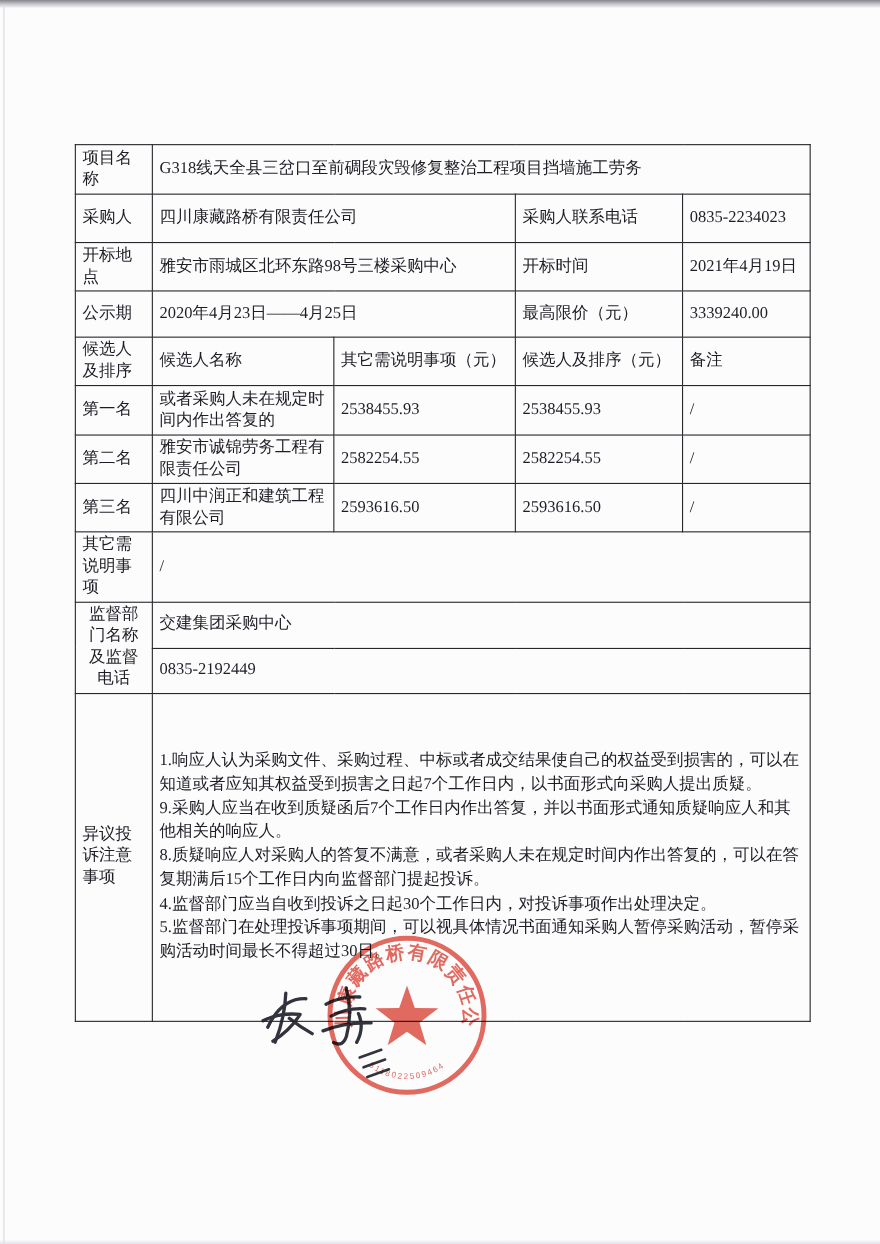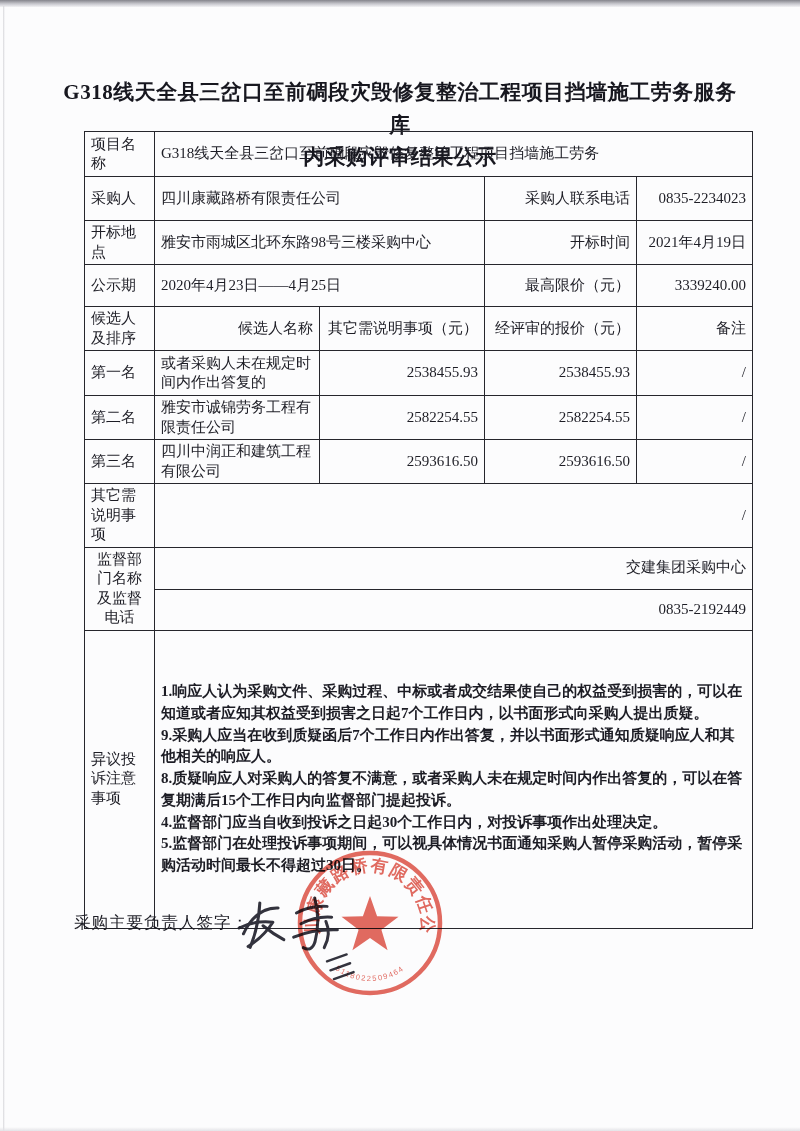--- a/index.html
+++ b/index.html
@@ -14,33 +14,33 @@
                background:linear-gradient(180deg,#85858c 0%,#c8c8ce 55%,#f2f2f5 100%); }
   .scan-left { position:absolute; top:6px; bottom:0; left:3px; width:2px;
                background:linear-gradient(90deg,#d7d7db,rgba(255,255,255,0)); }
   .scan-bottom { position:absolute; left:0; right:0; bottom:0; height:4px;
                background:linear-gradient(0deg,#e3e3e7,rgba(255,255,255,0)); }
 
   .title { position:absolute; top:76px; left:60px; width:680px;
            text-align:center; font-size:21px; font-weight:bold;
            line-height:1.55; color:#17171f; letter-spacing:0.5px; }
 
-  table.doc { position:absolute; top:131px; left:84px; width:668px;
+  table.doc { position:absolute; top:131px; left:68px; width:668px;
               border-collapse:collapse; table-layout:fixed; }
   table.doc td { border:1.6px solid #26262c; font-size:15px; color:#1d1d25;
                  padding:2px 6px; line-height:1.3; vertical-align:middle;
                  overflow:hidden; }
   td.lab { padding:2px 3px 2px 5px; }
   td.lab-c { text-align:center; padding:2px 3px; }
-  .c { text-align:right; }
+  .c { text-align:left; }
   tr.h45{height:45px} tr.h44{height:44px} tr.h43{height:43px}
   tr.h42{height:42px} tr.h38{height:38px} tr.h37{height:37px}
   tr.hbig{height:298px}
   td.notes { padding:6px 10px 6px 9px; }
-  td.notes p { margin:0; line-height:1.45;font-weight:bold; }
+  td.notes p { margin:0; line-height:1.45; }
 
   .sign-line { position:absolute; left:74px; top:912px; font-size:16.5px;
                color:#1d1d25; letter-spacing:1px; }
 
   .signature { position:absolute; left:232px; top:891px; width:130px; height:105px;
                transform:rotate(-3deg); opacity:.92; }
   .signature path { stroke:#23232e; stroke-width:3; fill:none;
                     stroke-linecap:round; stroke-linejoin:round; }
   .signature path.thin { stroke-width:2.4; }
 
@@ -54,24 +54,20 @@
                 font-family:"Liberation Sans",sans-serif; }
 </style>
 </head>
 <body>
 
 <div class="page">
   <div class="scan-top"></div>
   <div class="scan-left"></div>
   <div class="scan-bottom"></div>
 
-  <div class="title">
-    <span>G318线天全县三岔口至前碉段灾毁修复整治工程项目挡墙施工劳务服务库</span><br>
-    <span>内采购评审结果公示</span>
-  </div>
 
   <table class="doc">
     <colgroup>
       <col style="width:70px">
         <col style="width:165px">
         <col style="width:165px">
       <col style="width:152px">
         <col style="width:116px">
     </colgroup>
     <tbody>
@@ -94,21 +90,21 @@
       <tr class="h42">
         <td class="lab">公示期</td>
         <td colspan="2">2020年4月23日——4月25日</td>
         <td class="c">最高限价（元）</td>
         <td class="c">3339240.00</td>
       </tr>
       <tr class="h44">
         <td class="lab">候选人及排序</td>
         <td class="c">候选人名称</td>
         <td class="c">其它需说明事项（元）</td>
-        <td class="c">经评审的报价（元）</td>
+        <td class="c">候选人及排序（元）</td>
         <td class="c">备注</td>
       </tr>
       <tr class="h45">
         <td class="lab">第一名</td>
         <td>或者采购人未在规定时间内作出答复的</td>
         <td class="c">2538455.93</td>
         <td class="c">2538455.93</td>
         <td class="c">/</td>
       </tr>
       <tr class="h44">
@@ -142,21 +138,20 @@
           <p>1.响应人认为采购文件、采购过程、中标或者成交结果使自己的权益受到损害的，可以在知道或者应知其权益受到损害之日起7个工作日内，以书面形式向采购人提出质疑。</p>
           <p>9.采购人应当在收到质疑函后7个工作日内作出答复，并以书面形式通知质疑响应人和其他相关的响应人。</p>
           <p>8.质疑响应人对采购人的答复不满意，或者采购人未在规定时间内作出答复的，可以在答复期满后15个工作日内向监督部门提起投诉。</p>
           <p>4.监督部门应当自收到投诉之日起30个工作日内，对投诉事项作出处理决定。</p>
           <p>5.监督部门在处理投诉事项期间，可以视具体情况书面通知采购人暂停采购活动，暂停采购活动时间最长不得超过30日。</p>
         </td>
       </tr>
     </tbody>
   </table>
 
-  <div class="sign-line">采购主要负责人签字：</div>
 
   <svg class="signature" viewBox="0 0 130 105">
     <path d="M12,40 Q26,14 48,16 M30,10 Q28,32 18,54"></path>
     <path d="M8,34 Q24,27 42,30 Q32,44 16,53 M32,33 Q42,42 52,48"></path>
     <path d="M66,22 Q80,15 97,17 M70,33 Q85,26 101,28 M62,46 Q82,39 106,41"></path>
     <path d="M85,8 Q90,30 83,52 Q79,62 71,57 M95,32 Q100,45 92,58"></path>
     <path class="thin" d="M94,72 l20,-6 M97,81 l20,-6 M100,90 l20,-6"></path>
   </svg>
 
   <svg class="seal" viewBox="0 0 152 152">

